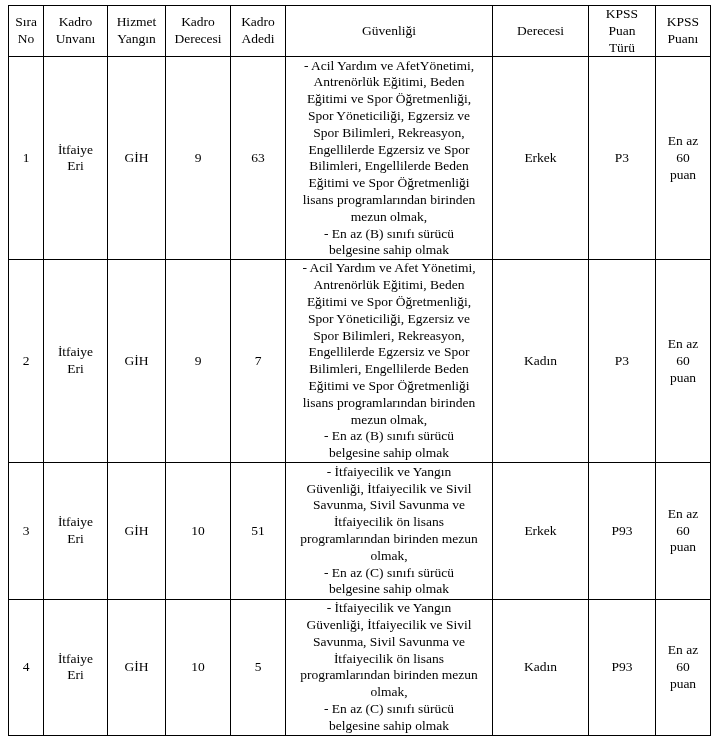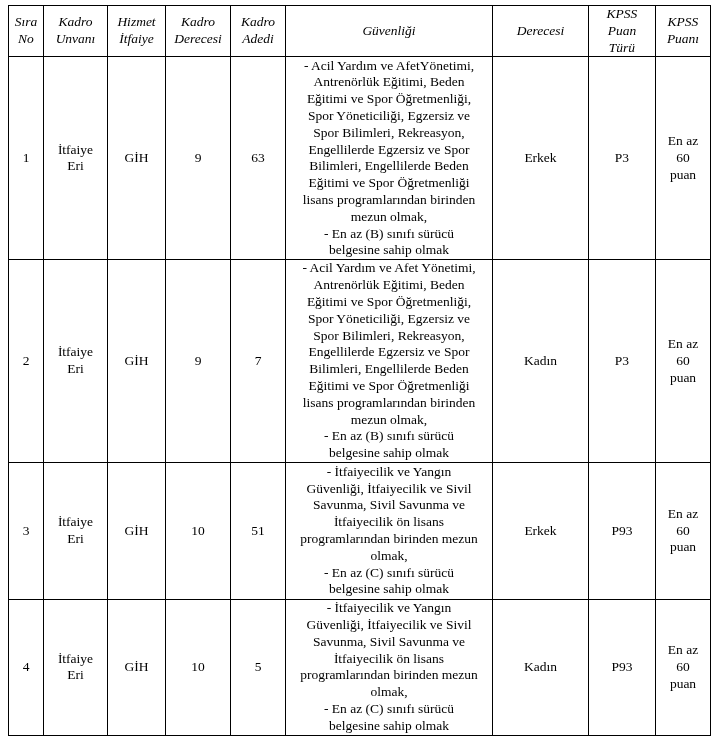--- a/index.html
+++ b/index.html
@@ -28,21 +28,21 @@
     font-family: "Liberation Serif", "DejaVu Serif", serif;
     font-size: 13.5px;
     line-height: 16.8px;
     font-weight: normal;
     padding: 0;
     text-align: center;
     vertical-align: middle;
     white-space: pre-line;
     overflow: hidden;
   }
-  tr.h-header { height: 50px; font-style: italic; }
+  tr.h-header { height: 50px; }
   tr.h-r1 { height: 203px; }
   tr.h-r2 { height: 202px; }
   tr.h-r3 { height: 137px; }
   tr.h-r4 { height: 136px; }
   td.c-unvan {
     text-align: left;
     padding-left: 5px;
     padding-right: 2px;
   }
   td.c-nitelik {
@@ -67,21 +67,21 @@
       <col style="width:67px">
       <col style="width:55px">
     </colgroup>
     <thead>
       <tr class="h-header">
         <th>Sıra
 No</th>
         <th>Kadro
 Unvanı</th>
         <th>Hizmet
-İtfaiye</th>
+Yangın</th>
         <th>Kadro
 Derecesi</th>
         <th>Kadro
 Adedi</th>
         <th>Güvenliği</th>
         <th>Derecesi</th>
         <th>KPSS
 Puan
 Türü</th>
         <th>KPSS

